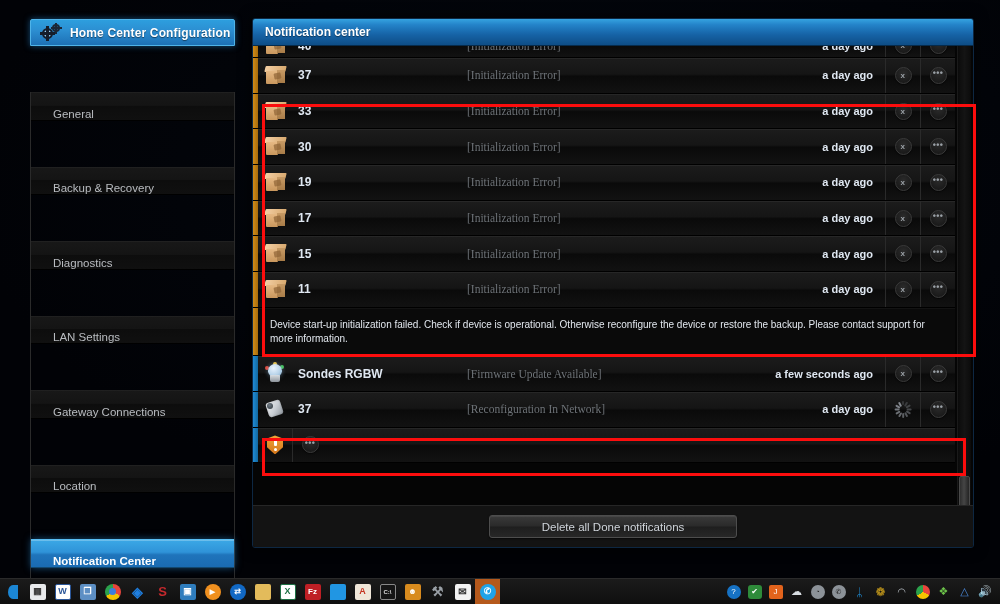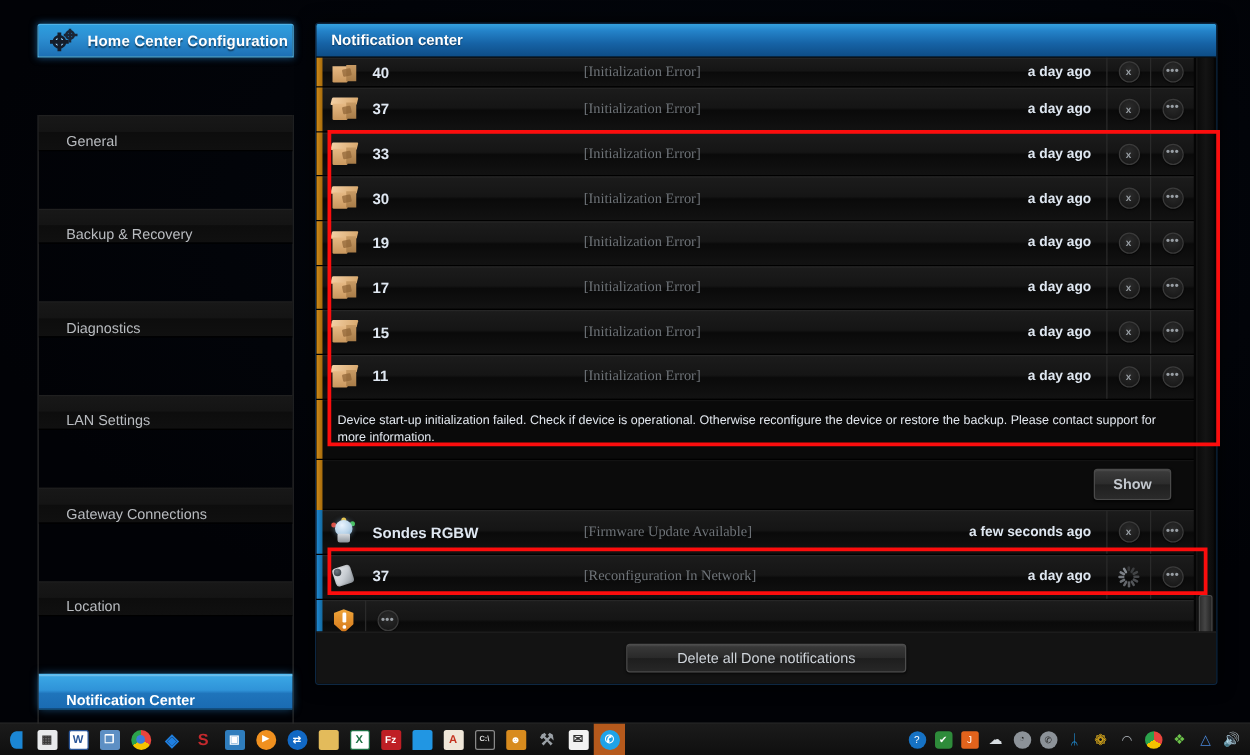--- a/index.html
+++ b/index.html
@@ -68,21 +68,21 @@
   }
   .win-title {
     height:27px; flex:none;
     background:linear-gradient(to bottom,#35a3e0 0%,#2483c9 22%,#1663a6 60%,#0e4d86 100%);
     display:flex; align-items:center; padding-left:12px;
     font-size:12px; font-weight:bold; color:#ffffff;
     text-shadow:0 1px 1px rgba(0,0,0,.45);
     border-bottom:1px solid #062b4c;
   }
   .win-body { position:relative; flex:1; overflow:hidden; background:#050505; }
-  .list { position:absolute; left:0; top:0; right:18px;margin-top:12px; }
+  .list { position:absolute; left:0; top:0; right:18px; }
 
   .nrow {
     position:relative; height:35.7px; display:flex; align-items:center;
     background:linear-gradient(to bottom,#1c1c1c 0%,#151515 46%,#0a0a0a 52%,#121212 100%);
     border-bottom:1px solid #000;
     box-shadow:inset 0 1px 0 rgba(255,255,255,.05);
   }
   .accent { width:5px; height:100%; flex:none; }
   .accent.orange { background:linear-gradient(to right,#d08b18,#a76c0c); }
   .accent.blue   { background:linear-gradient(to right,#1f8ad6,#13699f); }
@@ -218,21 +218,21 @@
     background:linear-gradient(to right,#2e2e2e,#454545 45%,#242424);
     border-radius:2px; border:1px solid #4a4a4a;
   }
 
   .win-foot {
     height:42px; flex:none; background:#131313;
     border-top:1px solid #262626;
     display:flex; align-items:center; justify-content:center;
   }
   .foot-btn {
-    width:224px; height:23px;
+    width:248px; height:23px;
     background:linear-gradient(to bottom,#3a3a3a 0%,#2a2a2a 48%,#1e1e1e 52%,#272727 100%);
     border:1px solid #4d4d4d; border-radius:3px;
     color:#cfd4da; font-size:11.5px;
     display:flex; align-items:center; justify-content:center;
     box-shadow:0 1px 2px rgba(0,0,0,.6), inset 0 1px 0 rgba(255,255,255,.07);
   }
 
   
   .redbox { position:absolute; border:3px solid #fc0d0d; pointer-events:none; z-index:40; }
 
@@ -469,24 +469,20 @@
           <span class="rbtn">
               <span class="circ dots">•••</span>
             </span>
         </div>
 
         <div class="detail">
           <span class="accent orange" style="height:auto;align-self:stretch;"></span>
           <div class="detail-text">Device start-up initialization failed. Check if device is operational. Otherwise reconfigure the device or restore the backup. Please contact support for more information.</div>
         </div>
 
-        <div class="showpanel">
-          <span class="accent orange" style="position:absolute;left:0;height:40px;"></span>
-          <div class="btn">Show</div>
-        </div>
 
         <div class="nrow">
           <span class="accent blue"></span>
           <span class="ricon">
             <span class="bulb-icon">
                 <span class="dotb"></span>
                 <span class="dotr"></span>
                 <span class="dotg"></span>
                 <span class="glass"></span>
                 <span class="base"></span>

